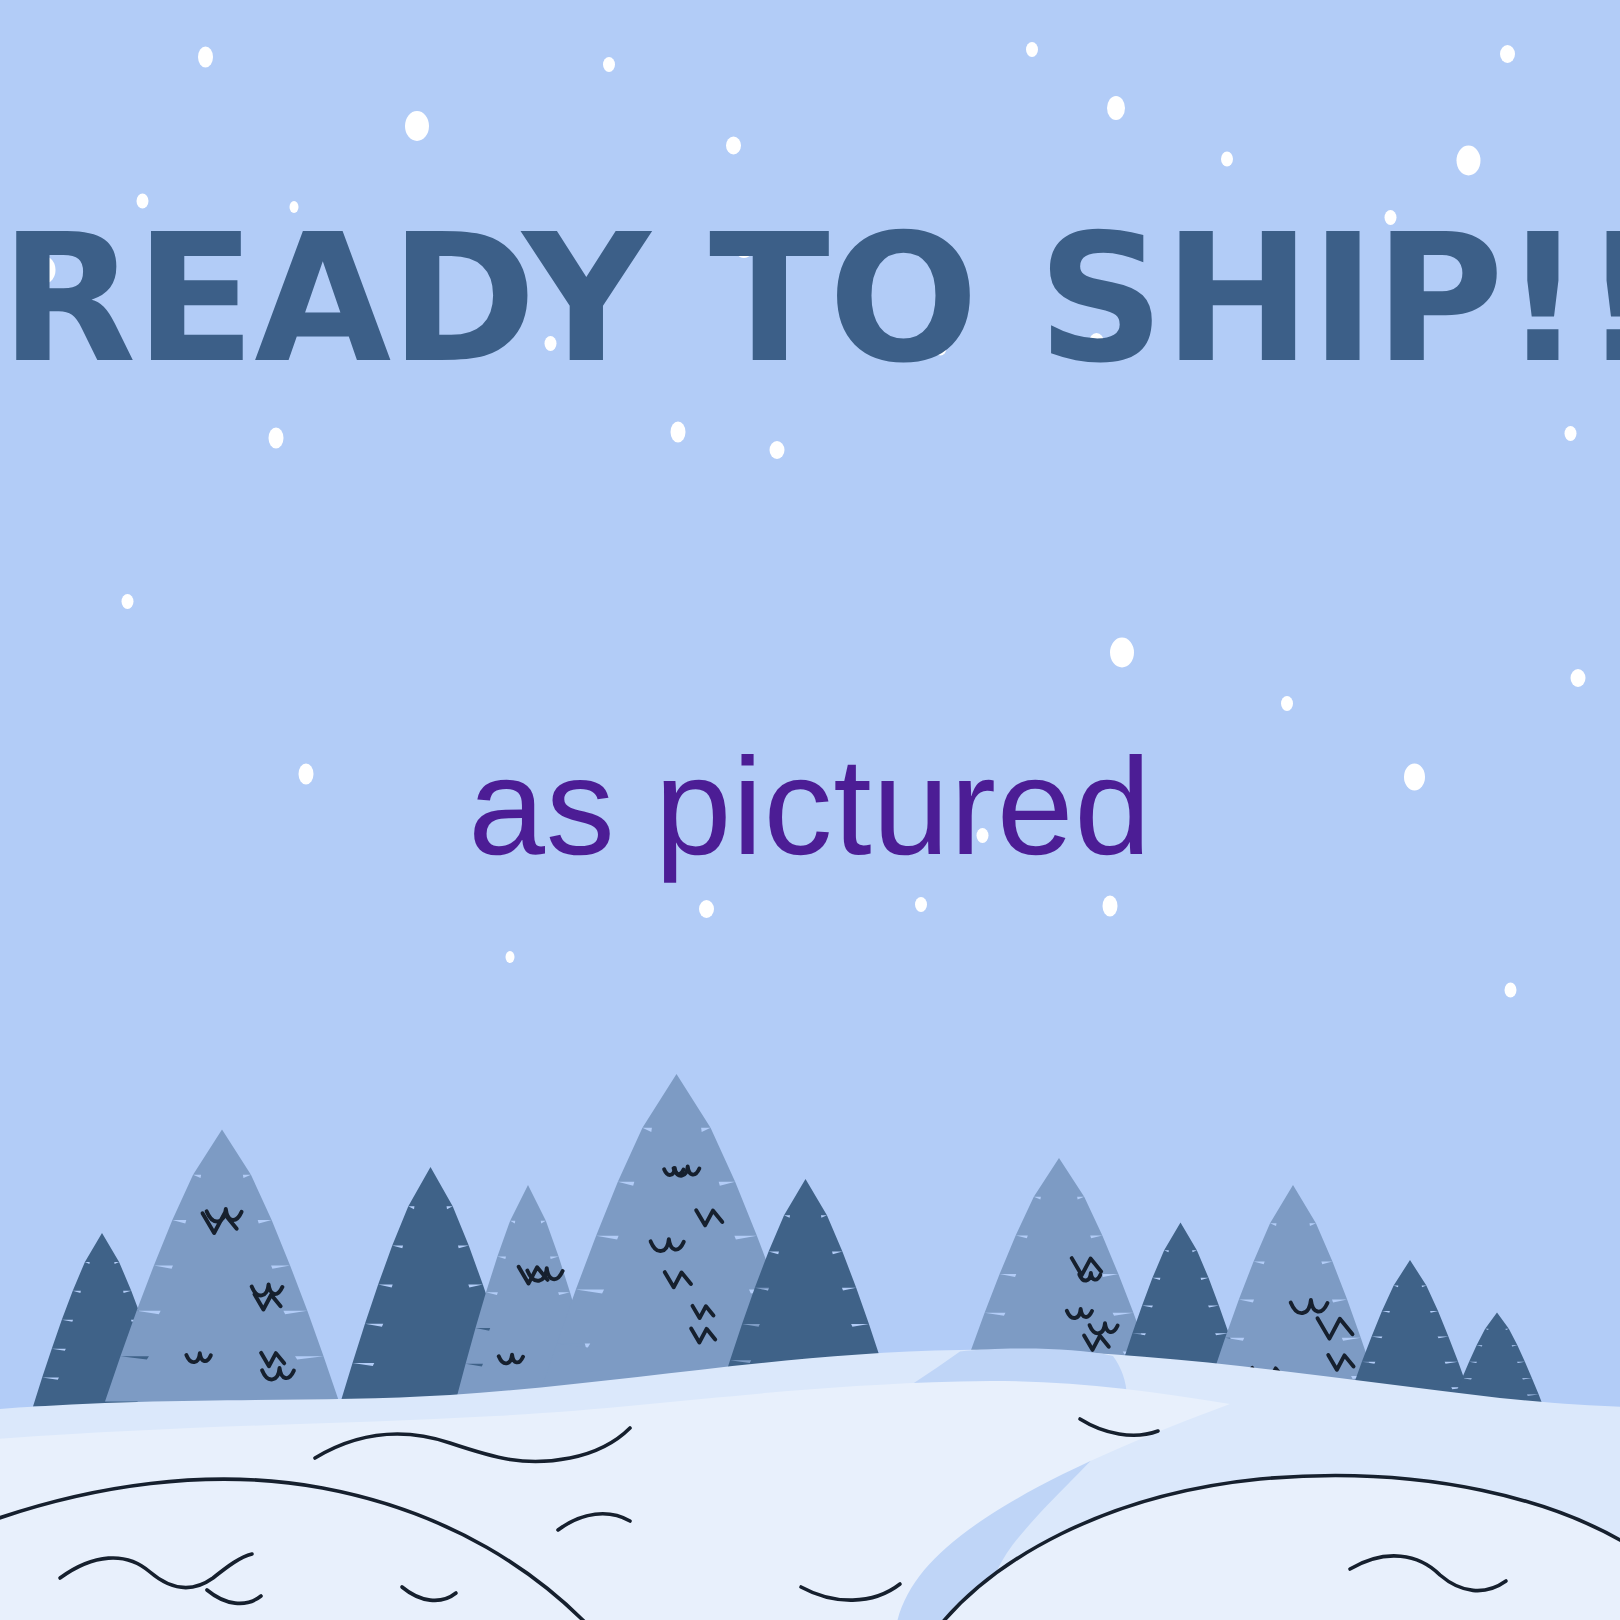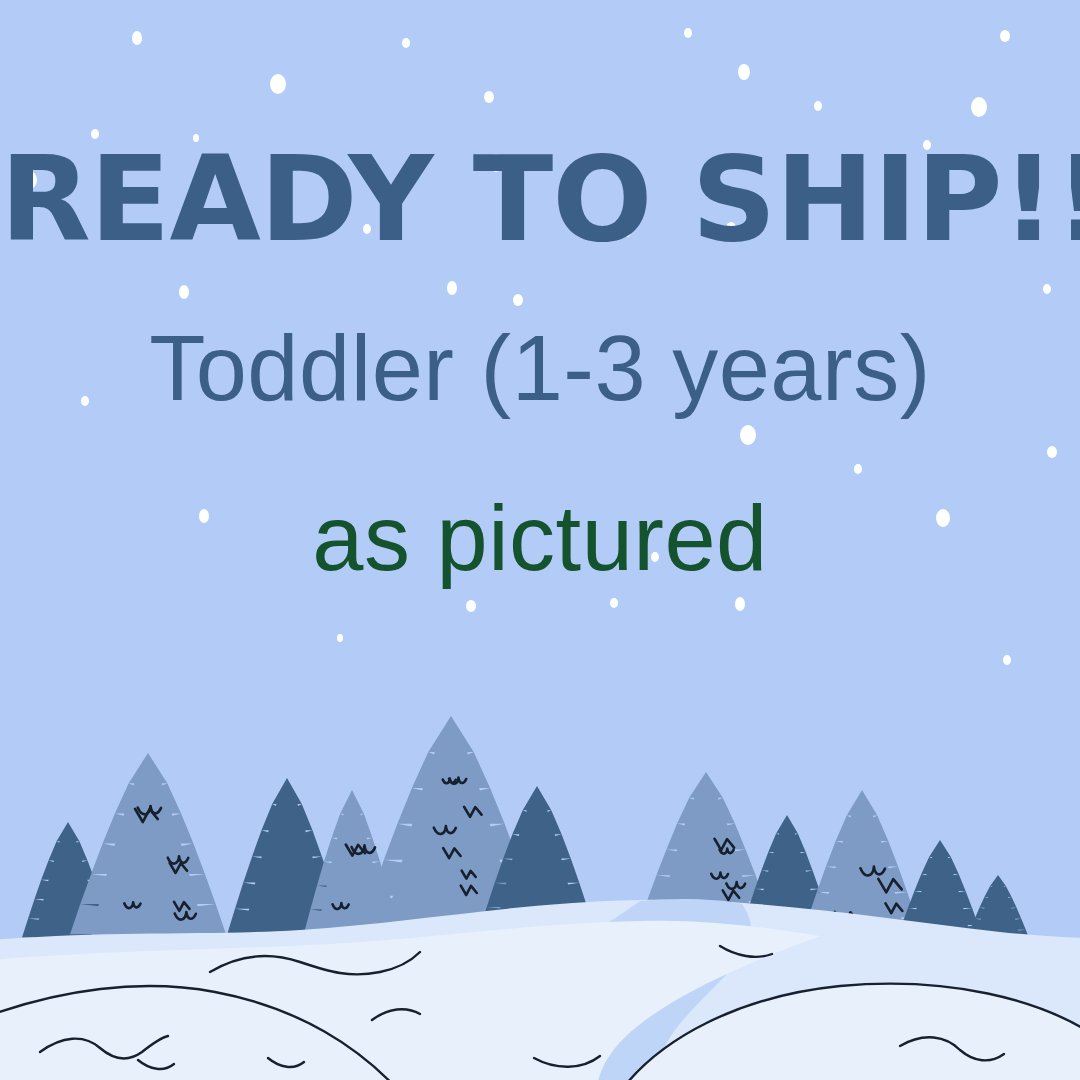--- a/index.html
+++ b/index.html
@@ -185,16 +185,15 @@
         <path d="M 40,1052 C 62,1036 84,1034 100,1048 C 114,1060 128,1062 142,1052 C 152,1044 160,1038 168,1036" fill="none" stroke="#16202e" stroke-width="2.4" stroke-linecap="round"></path>
         <path d="M 268,1058 C 280,1068 294,1070 304,1062" fill="none" stroke="#16202e" stroke-width="2.4" stroke-linecap="round"></path>
         <path d="M 534,1058 C 556,1070 582,1070 600,1056" fill="none" stroke="#16202e" stroke-width="2.4" stroke-linecap="round"></path>
         <path d="M 900,1046 C 924,1032 946,1036 960,1050 C 974,1062 990,1064 1004,1054" fill="none" stroke="#16202e" stroke-width="2.4" stroke-linecap="round"></path>
         <path d="M 138,1060 C 150,1070 164,1072 174,1064" fill="none" stroke="#16202e" stroke-width="2.4" stroke-linecap="round"></path>
       </g>
     </g>
   </svg>
 
   <div class="txt" id="headline" style="color: rgb(60, 95, 136);">READY TO SHIP!!!</div>
-  <div class="txt" id="line2" style="color: rgb(60, 95, 136);">Toddler (1-3 years)</div>
-  <div class="txt" id="line3" style="color: #14532d;">as pictured</div>
+  <div class="txt" id="line3" style="color: #4c1d95;">as pictured</div>
 
 </div>
 
 </body></html>

